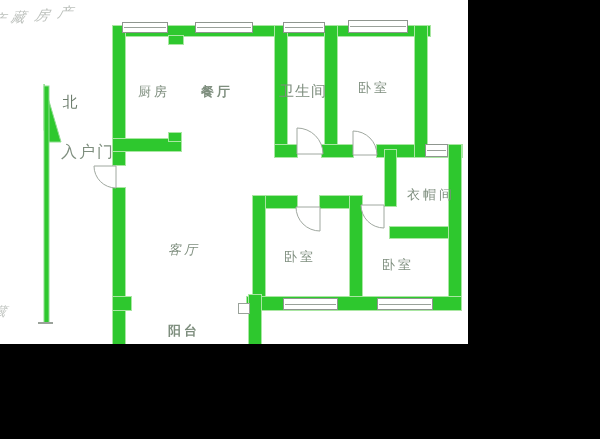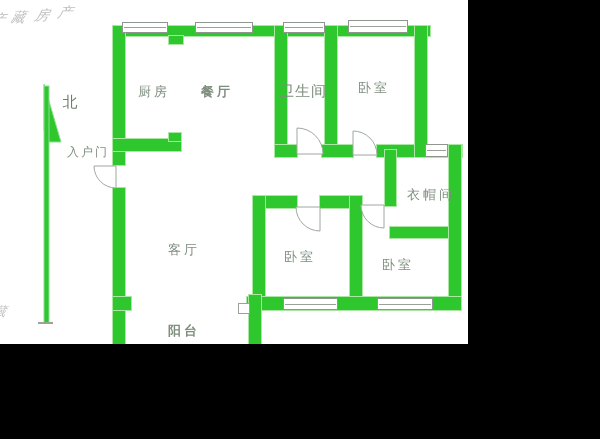--- a/index.html
+++ b/index.html
@@ -13,21 +13,21 @@
     background:#fff;overflow:hidden;
   }
   .wall{position:absolute;background:#2ec82e;box-shadow:0 0 0 1px #a9e7a2;}
   .window{position:absolute;background:#fff;border:1px solid #8f968f;box-sizing:border-box;}
   .window i{position:absolute;left:1px;right:1px;top:45%;height:0;border-top:1px solid #9aa19a;display:block;}
   .label{
     position:absolute;color:#7e8e7e;font-size:13px;letter-spacing:3px;
     transform:translate(-50%,-50%);white-space:nowrap;
   }
   .label.small{font-size:15px;letter-spacing:1px;}
-  .label.mid{font-size:12px;letter-spacing:2px;}
+  .label.mid{font-size:16px;letter-spacing:2px;}
   .compass-label{position:absolute;color:#6d7d6d;font-size:15px;transform:translate(-50%,-50%);}
   .wm{position:absolute;color:#bcc0bc;font-size:14px;font-style:italic;transform:skewX(-15deg);}
   .wm2{position:absolute;color:#c2c6c2;font-size:13px;font-style:italic;transform:skewX(-15deg);}
   .sill{position:absolute;background:#fff;border:1px solid #9aa29a;box-sizing:border-box;}
   svg{position:absolute;left:0;top:0;}
 </style>
 </head>
 <body>
 
 <div id="doc">
@@ -112,18 +112,18 @@
     <line x1="38" y1="323" x2="53" y2="323" stroke="#9aa29a" stroke-width="2"></line>
   </svg>
 
   <div class="compass-label" style="left:70px;top:102px;">北</div>
   <div class="label" style="left:154px;top:92px;">厨房</div>
   <div class="label" style="left:217px;top:92px;font-weight:bold;">餐厅</div>
   <div class="label small" style="left:303px;top:91px;">卫生间</div>
   <div class="label" style="left:374px;top:88px;">卧室</div>
   <div class="label mid" style="left:88px;top:152px;">入户门</div>
   <div class="label" style="left:431px;top:187px;margin-top:8px;">衣帽间</div>
-  <div class="label" style="left:184px;top:250px;">客厅</div>
+  <div class="label" style="left:184px;top:250px;font-style:italic;">客厅</div>
   <div class="label" style="left:300px;top:257px;">卧室</div>
   <div class="label" style="left:398px;top:265px;">卧室</div>
   <div class="label" style="left:184px;top:331px;font-weight:bold;">阳台</div>
 
 </div>
 
 </body></html>

